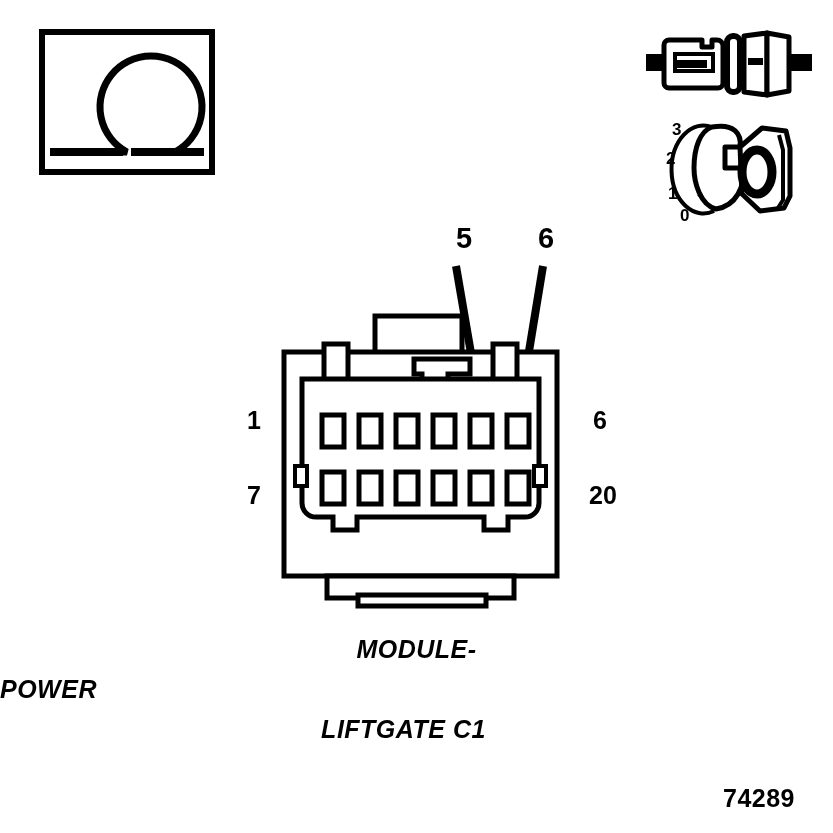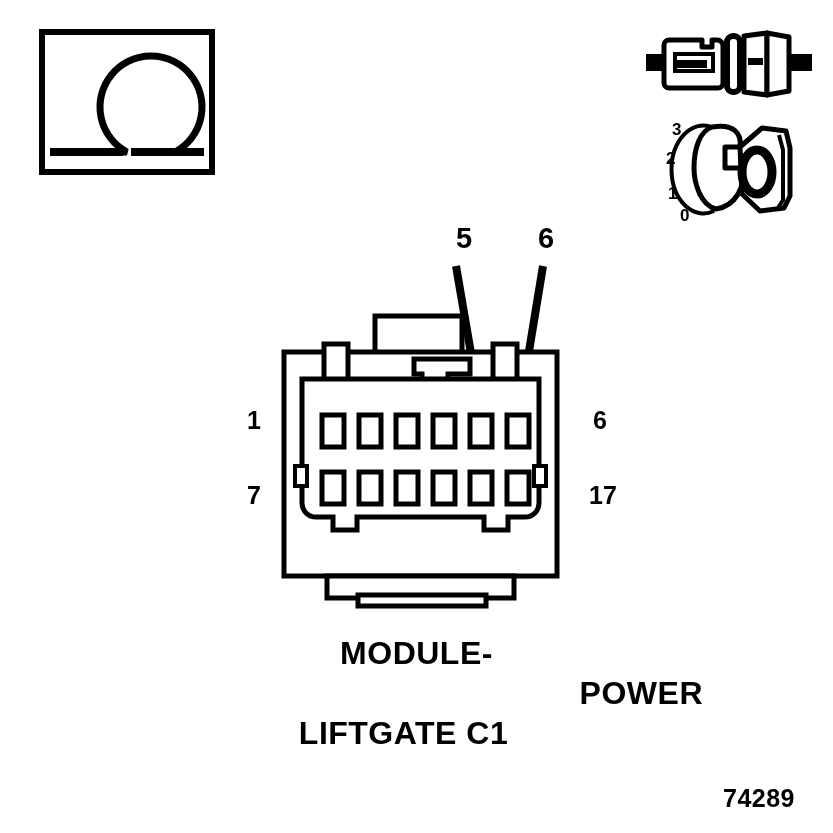--- a/index.html
+++ b/index.html
@@ -32,23 +32,24 @@
     font-family: "Liberation Sans", sans-serif;
     font-weight: bold;
     color: #000000;
     white-space: nowrap;
     line-height: 1;
   }
   .pin-num { font-size: 25px; }
   .callout-num { font-size: 29px; }
   .dial-num { font-size: 17px; }
   .caption-line {
-    font-size: 32px;
+    font-size: 25px;
     text-align: center;
     letter-spacing: 0.5px;
+    font-style: italic;
   }
   .figure-id { font-size: 25px; letter-spacing: 0.5px; }
 </style>
 </head>
 <body>
 
 <div id="page">
 
   <svg viewBox="0 0 833 833" xmlns="http://www.w3.org/2000/svg">
 
@@ -150,26 +151,26 @@
       <rect x="358" y="595" width="128" height="11" fill="#fff" stroke="#000" stroke-width="5"></rect>
     </g>
   </svg>
 
   <div class="lbl callout-num" style="left:456px; top:224px;">5</div>
   <div class="lbl callout-num" style="left:538px; top:224px;">6</div>
 
   <div class="lbl pin-num" style="left:247px; top:408px;">1</div>
   <div class="lbl pin-num" style="left:247px; top:483px;">7</div>
   <div class="lbl pin-num" style="left:593px; top:408px;">6</div>
-  <div class="lbl pin-num" style="left:589px; top:483px;">17</div>
+  <div class="lbl pin-num" style="left:589px; top:483px;">20</div>
 
   <div class="lbl dial-num" style="left:672px; top:121px;">3</div>
   <div class="lbl dial-num" style="left:666px; top:150px;">2</div>
   <div class="lbl dial-num" style="left:668px; top:185px;">1</div>
   <div class="lbl dial-num" style="left:680px; top:207px;">0</div>
 
   <div class="lbl caption-line" style="left:0; top:637px; width:833px; text-align:center;">MODULE-</div>
-  <div class="lbl caption-line" style="left:0; top:677px; width:703px; text-align:right;">POWER</div>
+  <div class="lbl caption-line" style="left:0; top:677px; width:703px; text-align:left;">POWER</div>
   <div class="lbl caption-line" style="left:0; top:717px; width:807px; text-align:center;">LIFTGATE C1</div>
 
   <div class="lbl figure-id" style="left:723px; top:786px;">74289</div>
 
 </div>
 
 </body></html>

